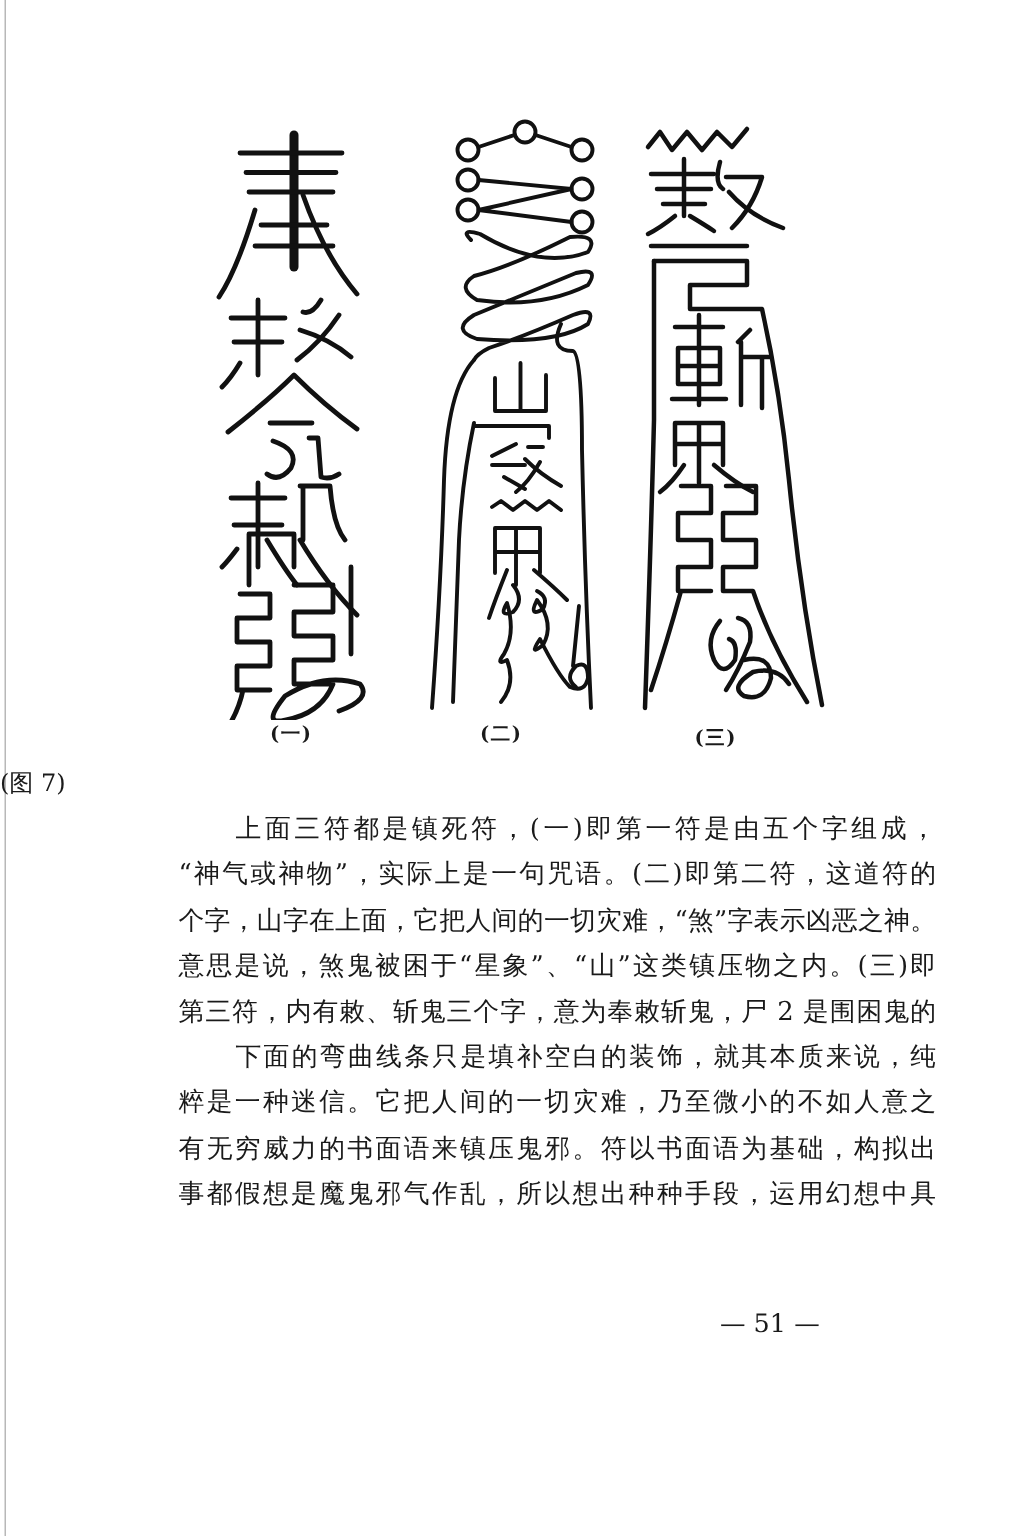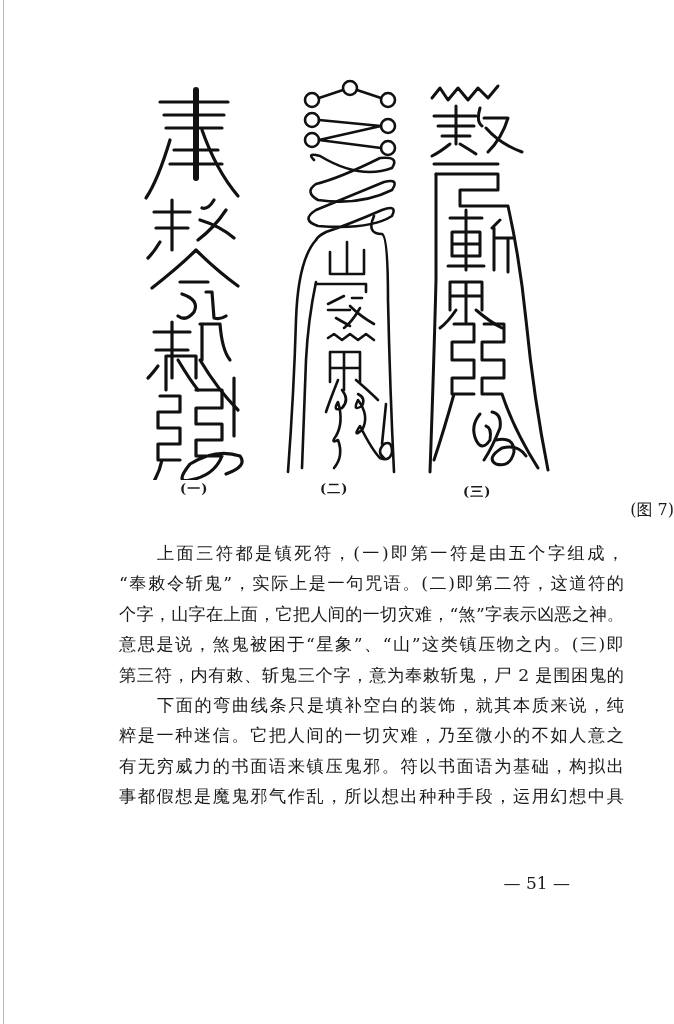--- a/index.html
+++ b/index.html
@@ -2,26 +2,26 @@
 <html><head>
 <meta charset="utf-8">
 <style>
   html, body { margin: 0; padding: 0; background: #ffffff; }
   body { width: 674px; height: 1024px; position: relative; overflow: hidden;
          font-family: "DejaVu Serif", "Liberation Serif", serif; color: #1a1a1a; }
   .left-edge { position: absolute; left: 3px; top: 0; width: 1px; height: 1024px; background: #b8b8b8; }
   .figure { position: absolute; left: 130px; top: 60px; width: 480px; height: 420px; }
   .figure svg { width: 100%; height: 100%; }
   .fig-label { position: absolute; font-size: 13px; font-weight: bold; letter-spacing: 1px; }
-  .fig-caption { position: absolute; top: 500px; left: 0; width: 674px; text-align: right; font-size: 16px; }
+  .fig-caption { position: absolute; top: 512px; left: 0; width: 674px; text-align: left; font-size: 16px; }
   .body-text { position: absolute; left: 95px; top: 538px; width: 505px; font-size: 17.2px; line-height: 30.4px; margin-left: 24px; }
   .body-text p { margin: 0; text-align: justify; text-align-last: justify; }
   .body-text p.indent { text-indent: 38px; }
   .body-text p.last { text-align-last: left; }
-  .page-number { position: absolute; left: 480px; top: 873px; width: 90px; text-align: right; font-size: 17px; }
+  .page-number { position: absolute; left: 480px; top: 873px; width: 90px; text-align: left; font-size: 17px; }
 </style>
 </head>
 <body>
 
 <div class="left-edge"></div>
 
 <div class="figure">
   <svg viewBox="0 0 480 420" fill="none" stroke="#111" stroke-width="3.2" stroke-linecap="round" stroke-linejoin="round">
 
     <g>
@@ -80,21 +80,21 @@
 
 <div class="fig-label" style="left:180px; top:480px;">(一)</div>
 <div class="fig-label" style="left:320px; top:480px;">(二)</div>
 <div class="fig-label" style="left:463px; top:483px;">(三)</div>
 
 <div class="fig-caption">(图 7)</div>
 
 <div class="body-text">
   <div>
     <p class="indent">上面三符都是镇死符，(一)即第一符是由五个字组成，</p>
-    <p>“奉敕令斩鬼”，实际上是一句咒语。(二)即第二符，这道符的</p>
+    <p>“神气或神物”，实际上是一句咒语。(二)即第二符，这道符的</p>
     <p>个字，山字在上面，它把人间的一切灾难，“煞”字表示凶恶之神。</p>
     <p>意思是说，煞鬼被困于“星象”、“山”这类镇压物之内。(三)即</p>
     <p>第三符，内有敕、斩鬼三个字，意为奉敕斩鬼，尸 2 是围困鬼的</p>
   </div>
   <div>
     <p class="indent">下面的弯曲线条只是填补空白的装饰，就其本质来说，纯</p>
     <p>粹是一种迷信。它把人间的一切灾难，乃至微小的不如人意之</p>
     <p>有无穷威力的书面语来镇压鬼邪。符以书面语为基础，构拟出</p>
     <p>事都假想是魔鬼邪气作乱，所以想出种种手段，运用幻想中具</p>
   </div>

